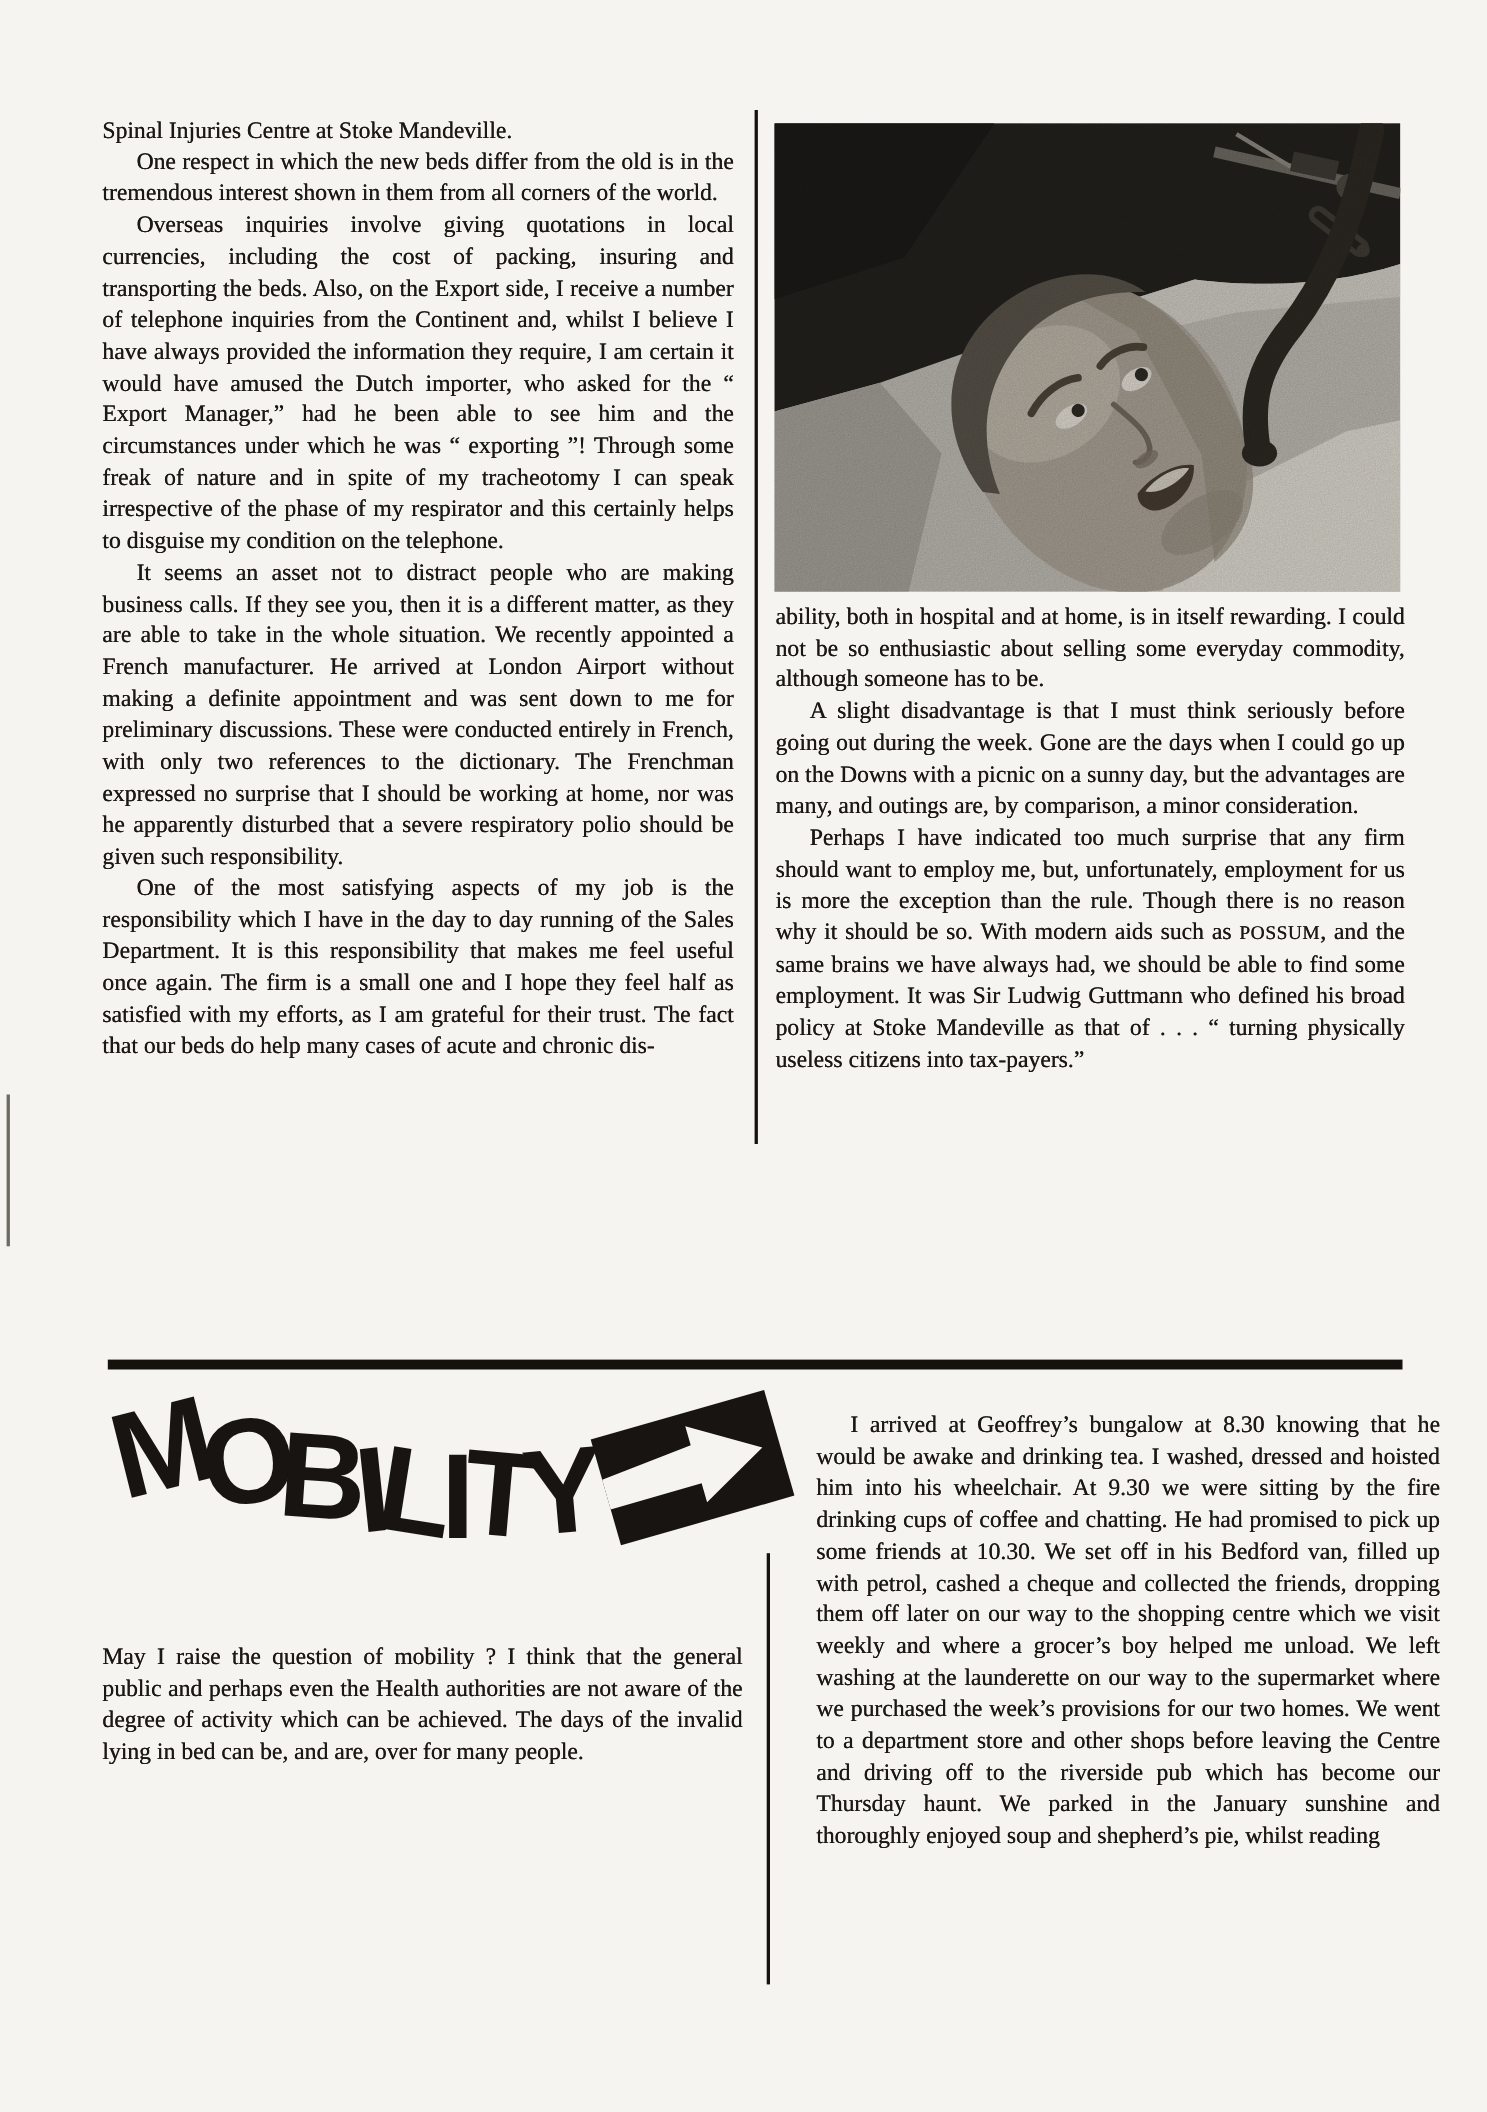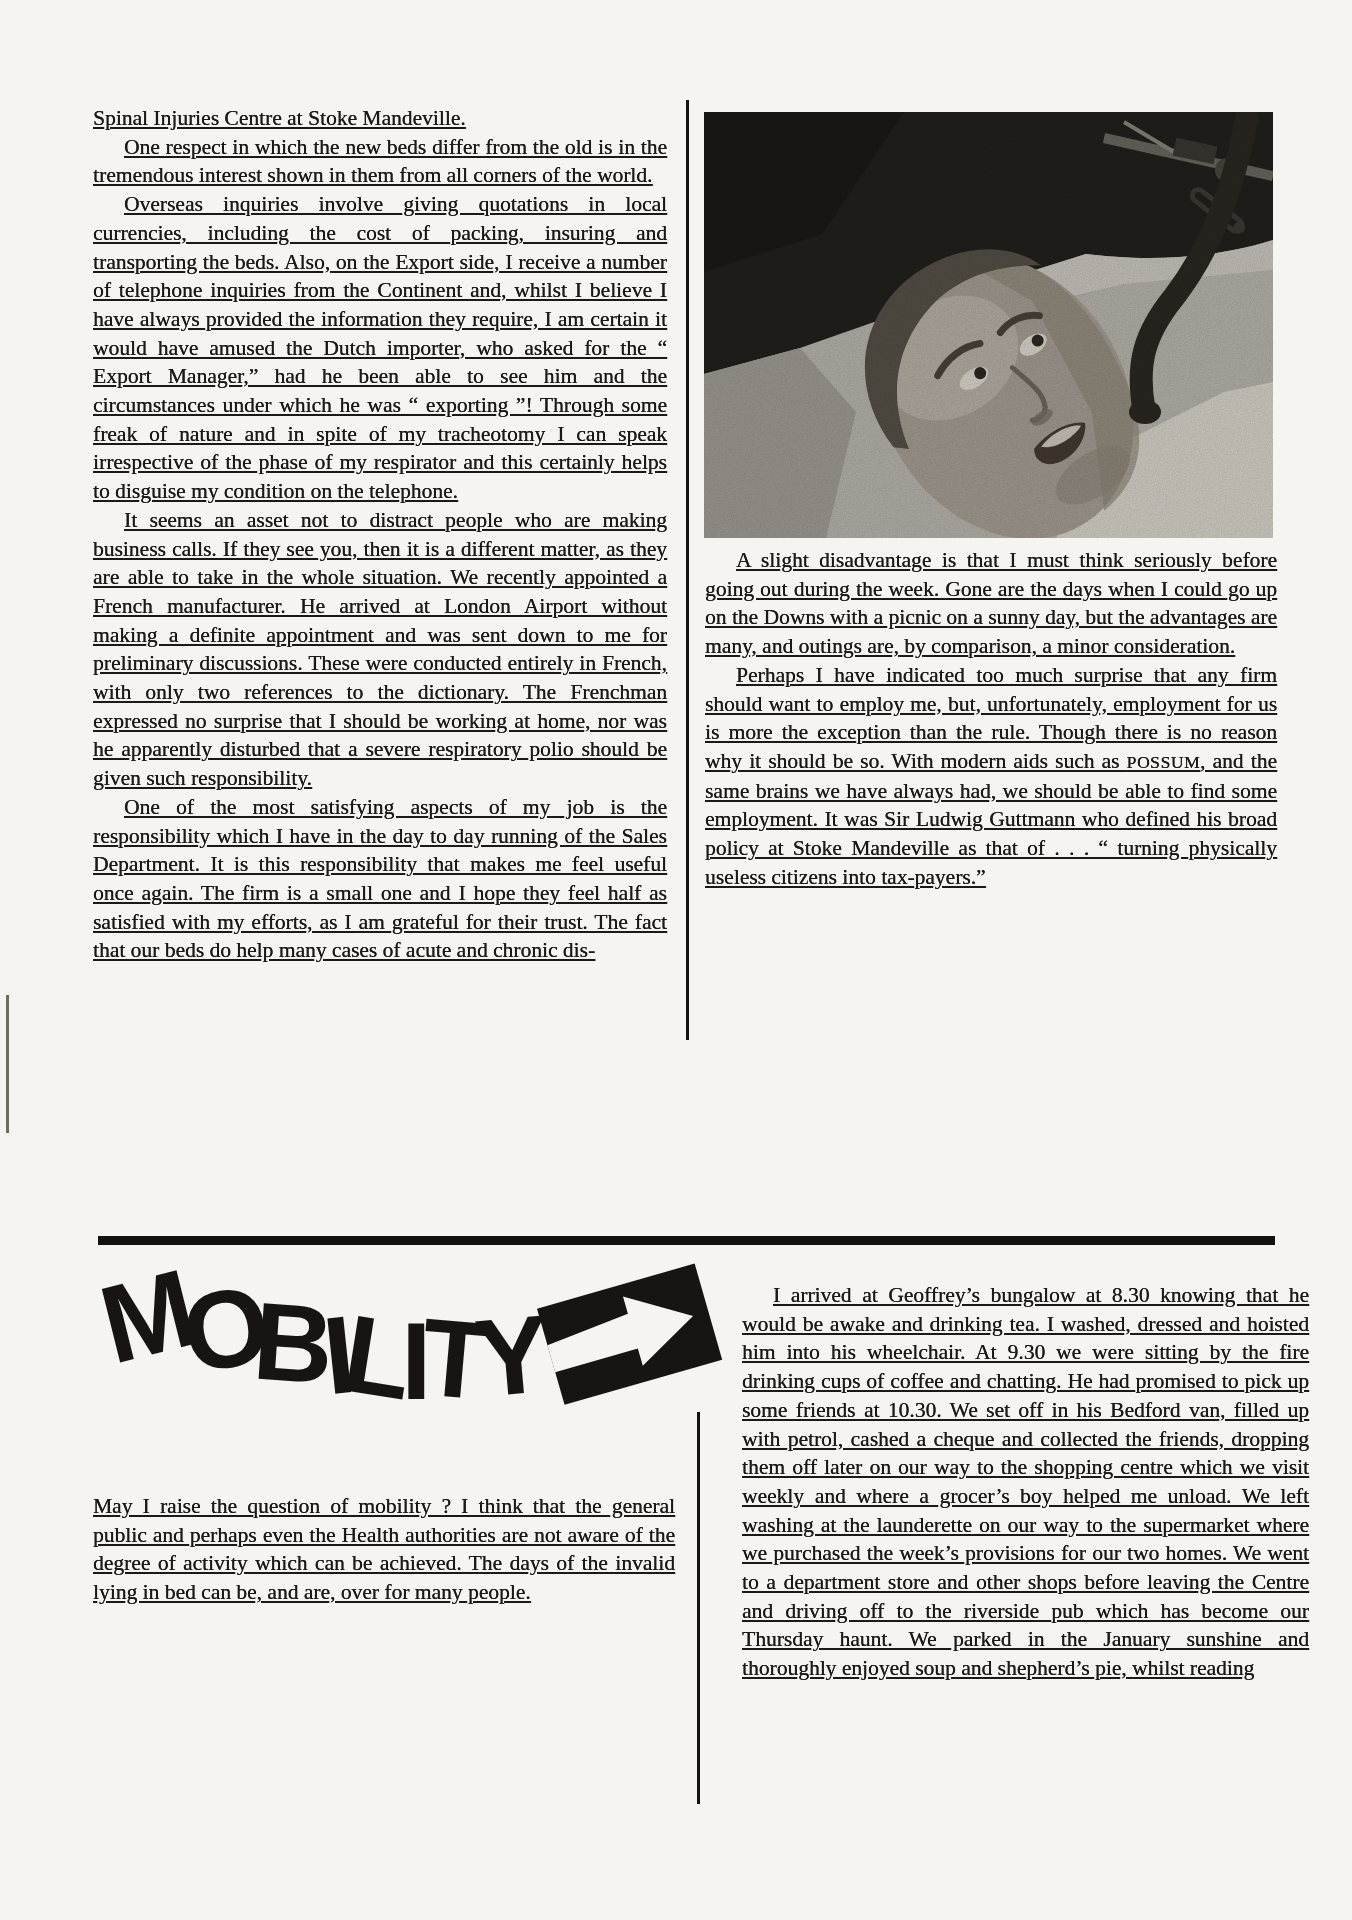--- a/index.html
+++ b/index.html
@@ -4,21 +4,21 @@
 <title>Magazine page</title>
 <style>
   html,body{margin:0;padding:0;}
   body{width:1352px;height:1920px;background:#e9e7e2;font-family:"Liberation Serif","DejaVu Serif",serif;}
   .page{position:relative;width:1352px;height:1920px;background:#f5f4f0;overflow:hidden;}
 
   
   .col{position:absolute;text-align:justify;color:#1c1915;
        font-size:21.5px;line-height:28.7px;
        text-shadow:0.25px 0 0 currentColor;
-       -webkit-hyphens:none;hyphens:none;text-decoration:underline;}
+       -webkit-hyphens:none;hyphens:none;}
   .col p{margin:0;padding:0;}
   .col p.indent{text-indent:31px;}
   .smallcaps{font-size:0.82em;letter-spacing:0.5px;}
 
   .col-top-left{left:93px;top:104px;width:574px;}
   .col-top-right{left:705px;top:546px;width:572px;}
   .col-bot-left{left:93px;top:1492px;width:582px;}
   .col-bot-right{left:710px;top:1281px;width:567px;margin-left:32px;}
 
   
@@ -118,20 +118,21 @@
       </g>
 
       <path d="M543,6 C530,70 512,130 470,185 C440,222 432,252 440,298" stroke="#2c2822" stroke-width="23" fill="none" stroke-linecap="round"></path>
       <ellipse cx="441" cy="300" rx="16" ry="12" fill="#2c2822"></ellipse>
 
       <rect width="569" height="426" filter="url(#grain)" opacity="0.18"></rect>
     </svg>
   </figure>
 
   <div class="col col-top-right">
+      <p>ability, both in hospital and at home, is in itself rewarding. I could not be so enthusiastic about selling some everyday commodity, although someone has to be.</p>
       <p class="indent">A slight disadvantage is that I must think seriously before going out during the week. Gone are the days when I could go up on the Downs with a picnic on a sunny day, but the advantages are many, and outings are, by comparison, a minor consideration.</p>
       <p class="indent">Perhaps I have indicated too much surprise that any firm should want to employ me, but, unfortunately, employment for us is more the exception than the rule. Though there is no reason why it should be so. With modern aids such as <span class="smallcaps">POSSUM</span>, and the same brains we have always had, we should be able to find some employment. It was Sir Ludwig Guttmann who defined his broad policy at Stoke Mandeville as that of . . . “ turning physically useless citizens into tax-payers.”</p>
     </div>
 
   <hr class="section-rule">
 
   <div class="headline">
     <div id="logo-letters">
         <span class="lt lt0">M</span>
         <span class="lt lt1">O</span>

